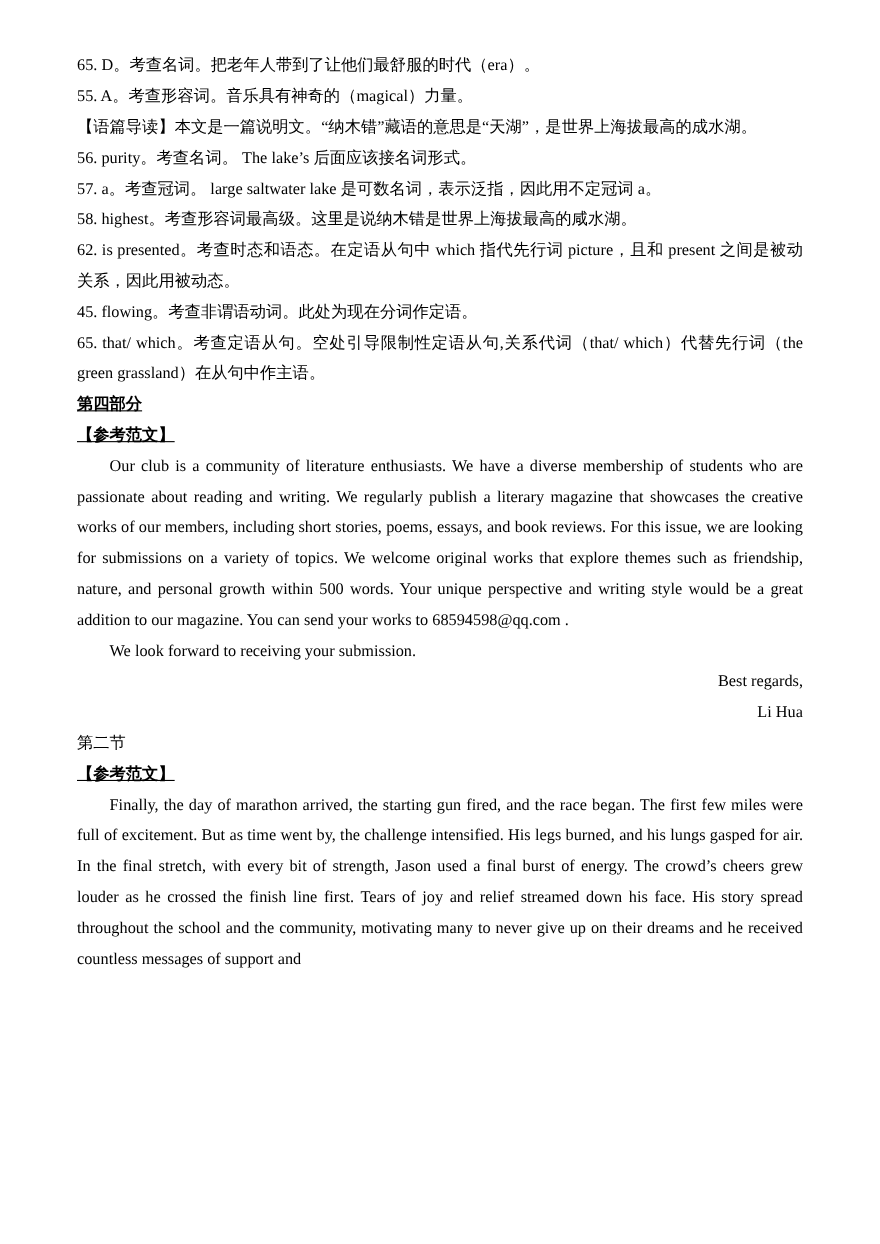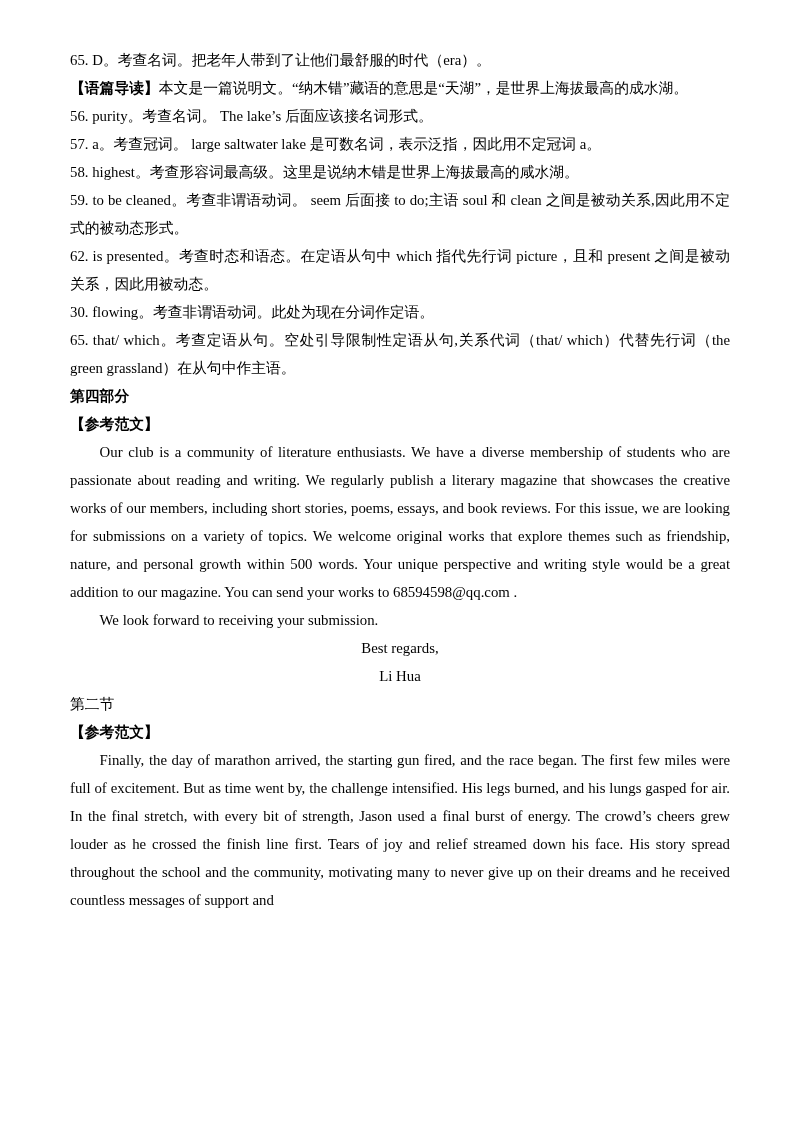--- a/index.html
+++ b/index.html
@@ -16,37 +16,37 @@
     color: #000000;
     font-family: "Liberation Serif", "DejaVu Serif", serif;
     font-size: 14.8px;
     line-height: 28px;
   }
   .para {
     margin: 0;
     text-align: justify;
     word-break: break-word;
   }
-  .para .b { font-weight: bold; margin-top: 14px; }
-  .para.bold { font-weight: bold; }
-  .para.right { text-align: center; }
+  .para .b { font-weight: normal; margin-top: 14px; }
+  .para.bold { font-weight: bold; text-decoration: underline; }
+  .para.right { text-align: right; }
   .para.indent { text-indent: 2em; }
 </style>
 </head>
 <body>
 
 <div class="doc-page" id="doc">
     <div class="para"><span>65. D。考查名词。把老年人带到了让他们最舒服的时代（era）。</span></div>
+    <div class="para"><span>55. A。考查形容词。音乐具有神奇的（magical）力量。</span></div>
     <div class="para"><span class="b">【语篇导读】</span><span>本文是一篇说明文。“纳木错”藏语的意思是“天湖”，是世界上海拔最高的成水湖。</span></div>
     <div class="para"><span>56. purity。考查名词。 The lake’s 后面应该接名词形式。</span></div>
     <div class="para"><span>57. a。考查冠词。 large saltwater lake 是可数名词，表示泛指，因此用不定冠词 a。</span></div>
     <div class="para"><span>58. highest。考查形容词最高级。这里是说纳木错是世界上海拔最高的咸水湖。</span></div>
-    <div class="para"><span>59. to be cleaned。考查非谓语动词。 seem 后面接 to do;主语 soul 和 clean 之间是被动关系,因此用不定式的被动态形式。</span></div>
     <div class="para"><span>62. is presented。考查时态和语态。在定语从句中 which 指代先行词 picture，且和 present 之间是被动关系，因此用被动态。</span></div>
-    <div class="para"><span>30. flowing。考查非谓语动词。此处为现在分词作定语。</span></div>
+    <div class="para"><span>45. flowing。考查非谓语动词。此处为现在分词作定语。</span></div>
     <div class="para"><span>65. that/ which。考查定语从句。空处引导限制性定语从句,关系代词（that/ which）代替先行词（the green grassland）在从句中作主语。</span></div>
     <div class="para bold"><span>第四部分</span></div>
     <div class="para bold"><span>【参考范文】</span></div>
     <div class="para indent"><span>Our club is a community of literature enthusiasts. We have a diverse membership of students who are passionate about reading and writing. We regularly publish a literary magazine that showcases the creative works of our members, including short stories, poems, essays, and book reviews. For this issue, we are looking for submissions on a variety of topics. We welcome original works that explore themes such as friendship, nature, and personal growth within 500 words. Your unique perspective and writing style would be a great addition to our magazine. You can send your works to 68594598@qq.com .</span></div>
     <div class="para indent"><span>We look forward to receiving your submission.</span></div>
     <div class="para right"><span>Best regards,</span></div>
     <div class="para right"><span>Li Hua</span></div>
     <div class="para"><span>第二节</span></div>
     <div class="para bold"><span>【参考范文】</span></div>
     <div class="para indent"><span>Finally, the day of marathon arrived, the starting gun fired, and the race began. The first few miles were full of excitement. But as time went by, the challenge intensified. His legs burned, and his lungs gasped for air. In the final stretch, with every bit of strength, Jason used a final burst of energy. The crowd’s cheers grew louder as he crossed the finish line first. Tears of joy and relief streamed down his face. His story spread throughout the school and the community, motivating many to never give up on their dreams and he received countless messages of support and</span></div>

